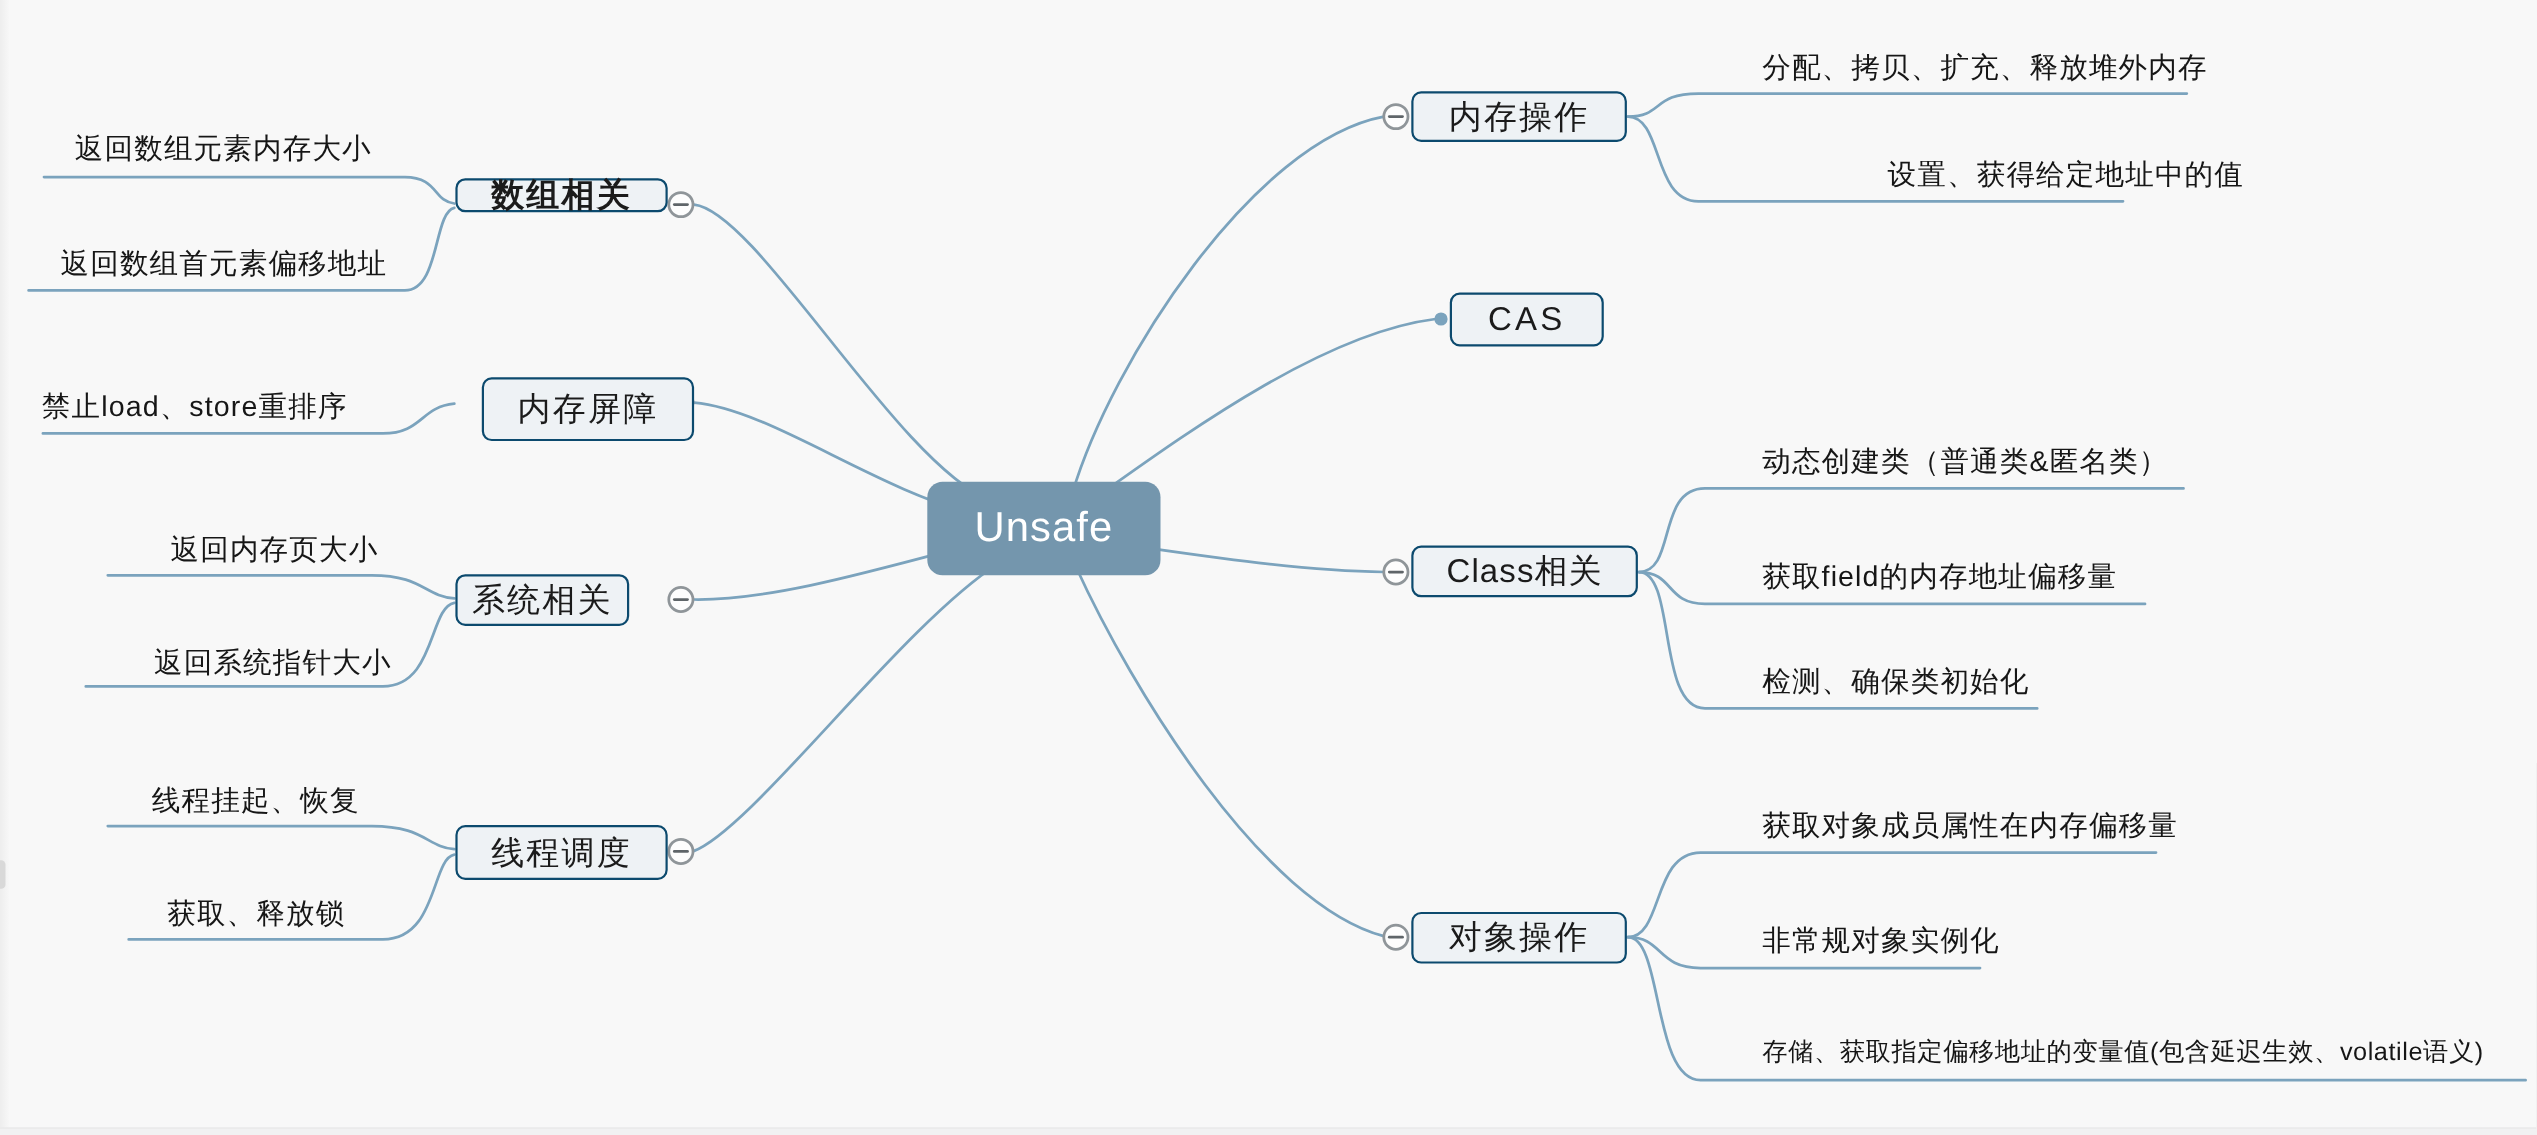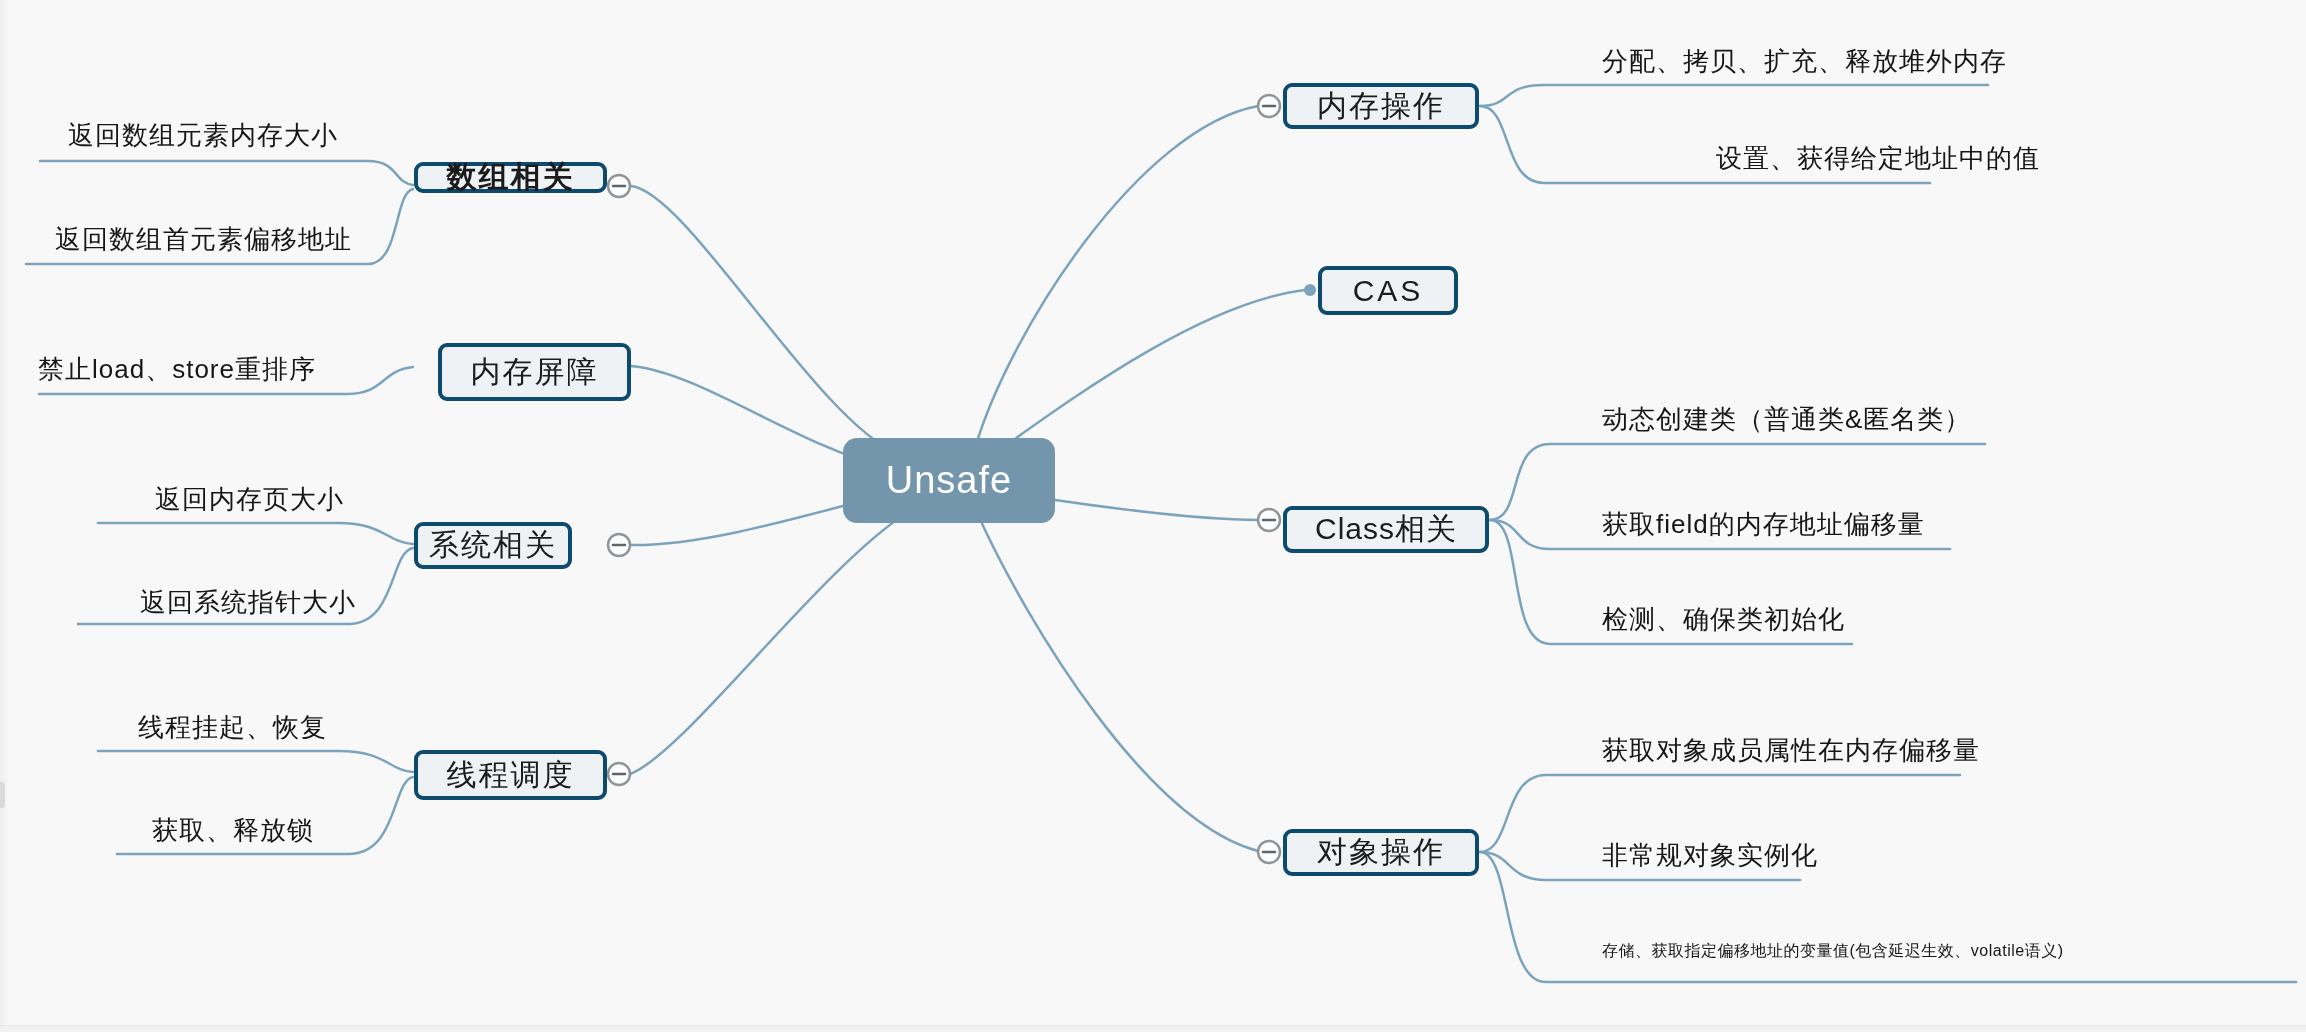--- a/index.html
+++ b/index.html
@@ -5,31 +5,31 @@
   html,body{margin:0;padding:0;background:#e9e9e9;}
   .canvas{
     position:relative;width:2306px;height:1032px;overflow:hidden;
     background:#f8f8f8;
     font-family:"Liberation Sans","DejaVu Sans",sans-serif;
   }
   .wires{position:absolute;left:0;top:0;z-index:1;}
   .wires path{fill:none;stroke:#7ba3bd;stroke-width:2.5;stroke-linecap:round;}
   .node{
     position:absolute;z-index:2;display:flex;align-items:center;justify-content:center;
-    background:#eef2f5;border:4px solid #0c4a6e;border-radius:9px;
+    background:#eef2f5;border:2px solid #0c4a6e;border-radius:9px;
     font-size:30px;color:#1b1b1b;letter-spacing:2px;box-sizing:border-box;white-space:nowrap;
   }
   .root{
     position:absolute;z-index:2;display:flex;align-items:center;justify-content:center;
     background:#7496ad;border-radius:14px;color:#ffffff;font-size:38px;letter-spacing:1px;
   }
   .child{
     position:absolute;z-index:2;font-size:26px;color:#161616;letter-spacing:1px;white-space:nowrap;
   }
-  .child.small{font-size:16px;letter-spacing:0.5px;}
+  .child.small{font-size:23px;letter-spacing:0.5px;}
   .collapse circle{fill:#fdfdfd;stroke:#8f9599;stroke-width:2.5;}
   .collapse line{stroke:#5f6569;stroke-width:2.5;stroke-linecap:round;}
   .cas-dot{fill:#7ba3bd;stroke:none;}
   .edge-left{
     position:absolute;left:0;top:0;width:9px;height:100%;z-index:3;
     background:linear-gradient(90deg,rgba(0,0,0,0.045),rgba(0,0,0,0));
   }
   .edge-tab{
     position:absolute;left:0;top:782px;width:5px;height:26px;z-index:4;
     background:#d9d9d9;border-radius:0 4px 4px 0;
@@ -120,21 +120,21 @@
   <div class="node" style="left:414px;top:750px;width:193px;height:50px;">
     <span>线程调度</span>
   </div>
 
   <div class="node" style="left:1283px;top:83px;width:196px;height:46px;">
     <span>内存操作</span>
   </div>
   <div class="node" style="left:1318px;top:266px;width:140px;height:49px;letter-spacing:3px;">
     <span>CAS</span>
   </div>
-  <div class="node" style="left:1283px;top:496px;width:206px;height:47px;letter-spacing:1px;margin-top:10px;">
+  <div class="node" style="left:1283px;top:496px;width:206px;height:47px;letter-spacing:1px;">
     <span>Class相关</span>
   </div>
   <div class="node" style="left:1283px;top:829px;width:196px;height:47px;font-family:Liberation Serif, serif;">
     <span>对象操作</span>
   </div>
 
   <div class="child" style="left:68px;top:118px;">返回数组元素内存大小</div>
   <div class="child" style="left:55px;top:222px;">返回数组首元素偏移地址</div>
   <div class="child" style="left:38px;top:352px;">禁止load、store重排序</div>
   <div class="child" style="left:155px;top:482px;">返回内存页大小</div>

